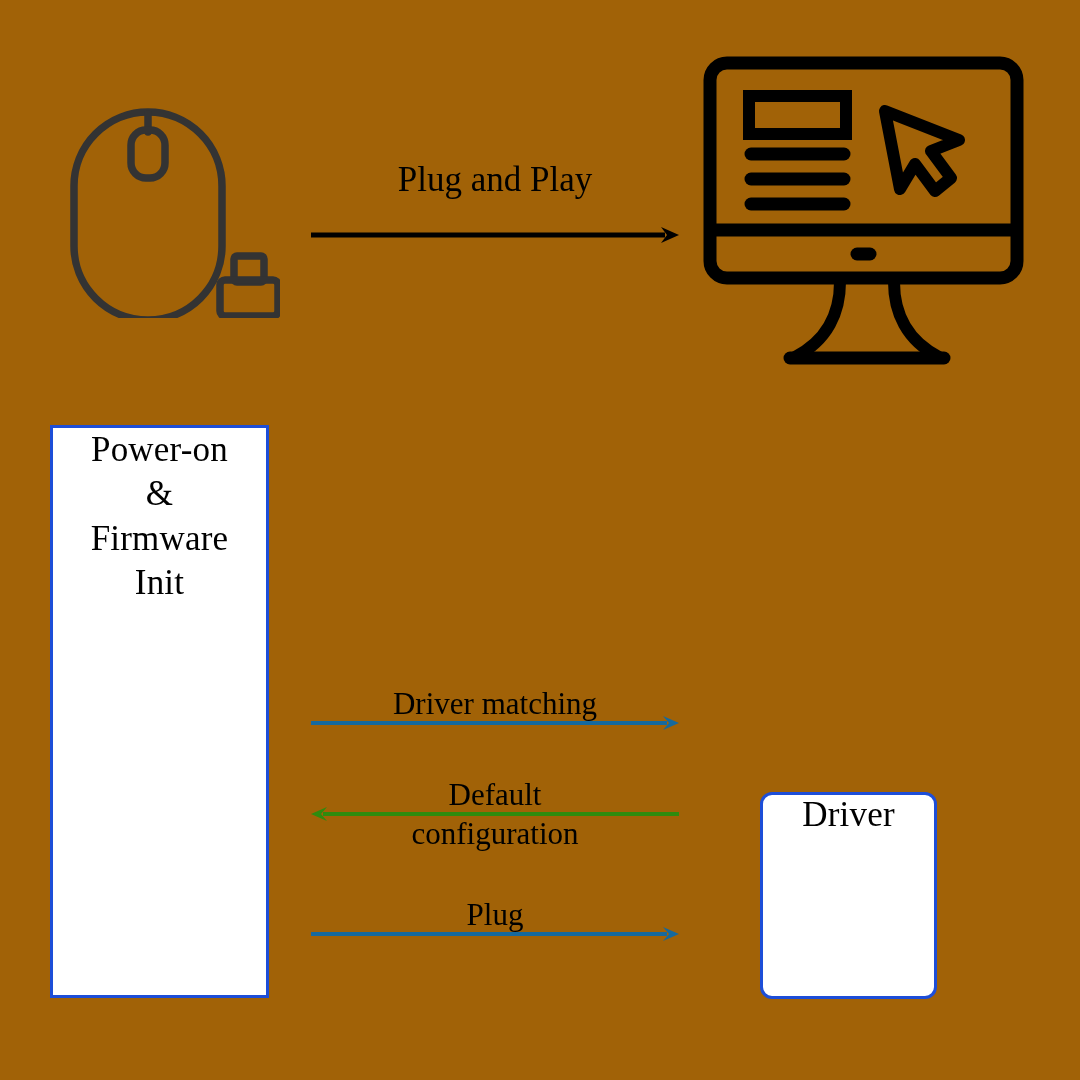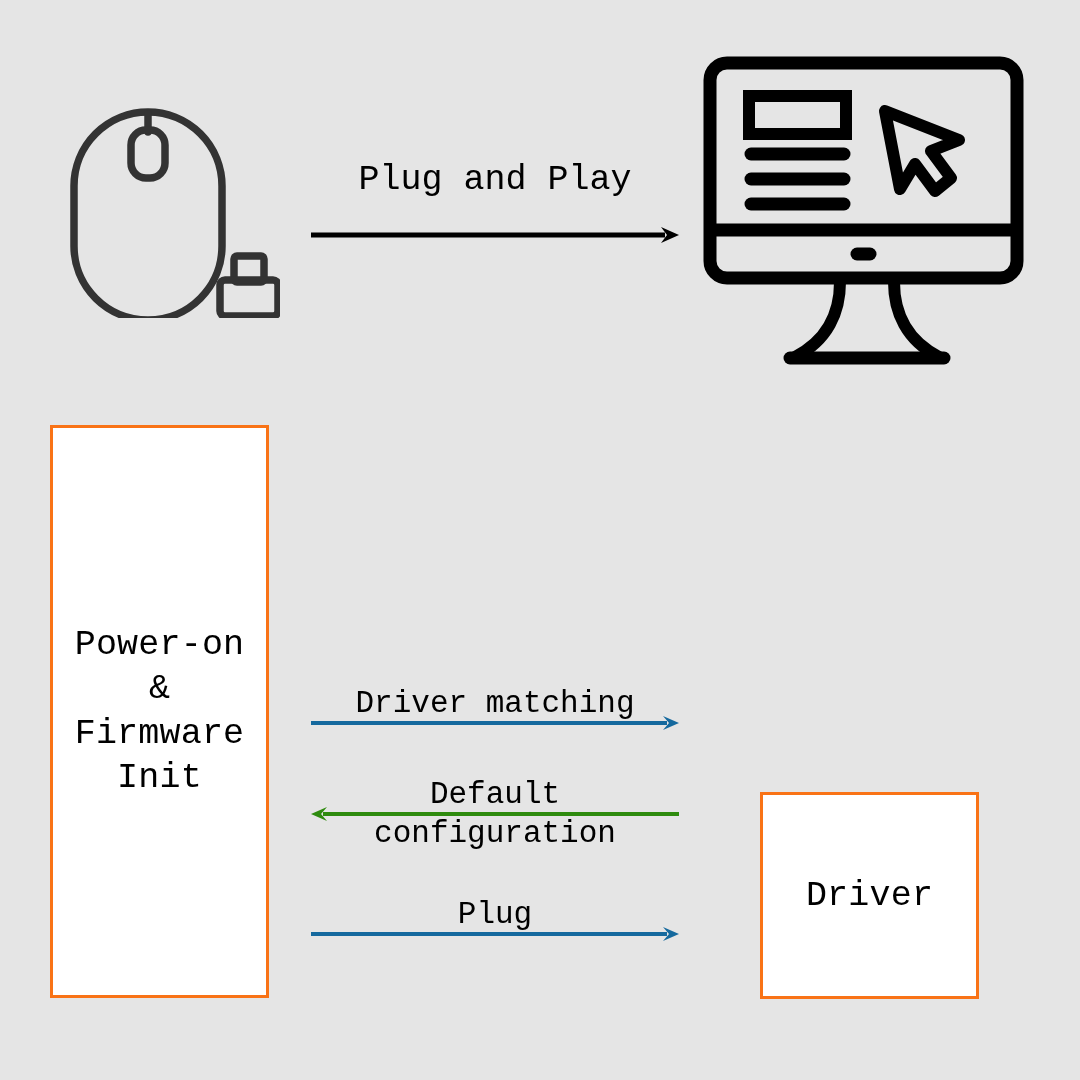--- a/index.html
+++ b/index.html
@@ -5,23 +5,23 @@
 <style>
   html, body {
     margin: 0;
     padding: 0;
     background: #ffffff;
   }
   #canvas {
     position: relative;
     width: 1080px;
     height: 1080px;
-    background: #e5e5e5;
+    background: #a16207;
     overflow: hidden;
-    font-family: Liberation Mono, monospace;
+    font-family: Liberation Serif, serif;
     -webkit-font-smoothing: antialiased;
   }
 
   .mouse-icon {
     position: absolute;
     left: 60px;
     top: 98px;
     width: 220px;
     height: 220px;
   }
@@ -30,39 +30,39 @@
     left: 697px;
     top: 50px;
     width: 340px;
     height: 330px;
   }
 
   
   .flow-box {
     position: absolute;
     box-sizing: border-box;
-    border: 3px solid #f97316;
+    border: 3px solid #1d4ed8;
     background: #ffffff;
     display: flex;
-    align-items: center;
     justify-content: center;
     text-align: center;
     color: #000000;
   }
   .box-power {
     left: 50px;
     top: 425px;
     width: 219px;
     height: 573px;
   }
   .box-driver {
     left: 760px;
     top: 792px;
-    width: 219px;
+    width: 177px;
     height: 207px;
+    border-radius: 12px;
   }
   .box-text {
     font-size: 35px;
     line-height: 1.27;
     letter-spacing: 0.2px;
     white-space: pre-line;
   }
   .box-text-driver {
     font-size: 35px;
     letter-spacing: 0.2px;

